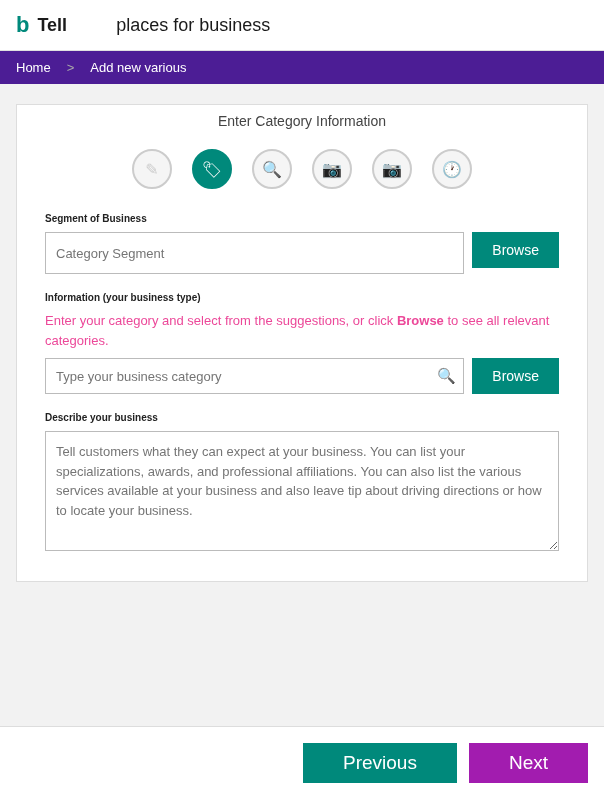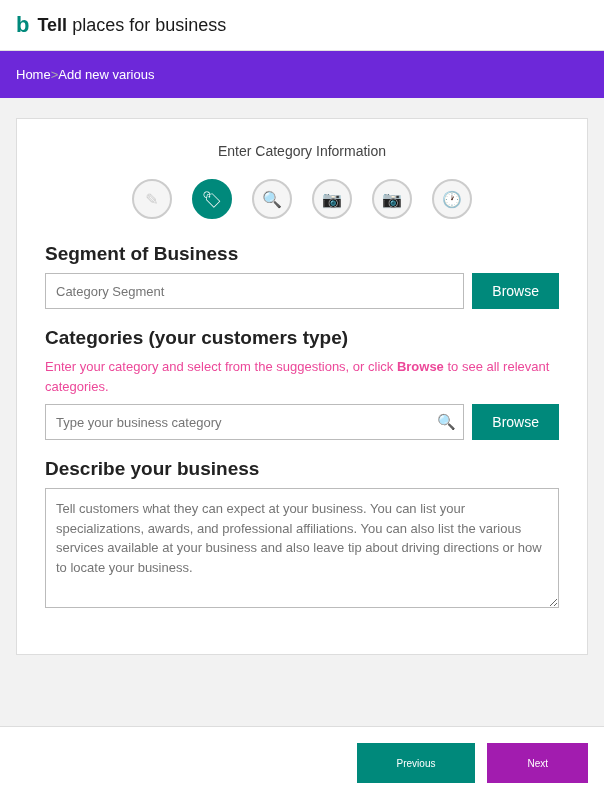--- a/index.html
+++ b/index.html
@@ -21,47 +21,48 @@
     }
     .header-title-bing {
       color: #1a1a1a;
       font-size: 18px;
       font-weight: 700;
     }
     .header-title-rest {
       color: #1a1a1a;
       font-size: 18px;
       font-weight: 400;
+      padding-left: 44px;
     }
 
     
     .breadcrumb {
-      background: #6d28d9;
-      padding: 16px 16px;
-      display: flex;
-      align-items: center;
-      gap: 0;
+      background: #4c1d95;
+      padding: 9px 16px;
+      display: flex;
+      align-items: center;
+      gap: 16px;
     }
     .breadcrumb a, .breadcrumb span {
       color: #fff;
       font-size: 13px;
       text-decoration: none;
     }
     .breadcrumb .separator { color: #aaa; }
 
     
     .main-content {
       background: #f2f2f2;
       padding: 20px 16px 100px;
     }
 
     .form-card {
       background: #fff;
       border: 1px solid #ddd;
-      padding: 24px 28px;
+      padding: 8px 28px;
       margin-bottom: 16px;
     }
 
     .section-title {
       text-align: center;
       color: #444;
       font-size: 14px;
       margin-bottom: 20px;
     }
 
@@ -94,42 +95,42 @@
       background: #f5f5f5;
       border-color: #ccc;
       color: #ccc;
     }
 
     
     .field-group {
       margin-bottom: 18px;
     }
     .field-label {
-      font-size: 19px;
+      font-size: 10px;
       font-weight: 600;
       color: #222;
       margin-bottom: 8px;
       display: block;
     }
     .field-description {
       font-size: 13px;
       color: #ec4899;
       margin-bottom: 8px;
       line-height: 1.5;
     }
     .field-description strong {
       font-weight: 700;
     }
     .input-row {
       display: flex;
       gap: 8px;
     }
     .text-input {
       flex: 1;
-      height: 36px;
+      height: 42px;
       border: 1px solid #bbb;
       padding: 0 10px;
       font-size: 13px;
       color: #555;
       outline: none;
     }
     .search-input-wrap {
       flex: 1;
       position: relative;
       border-radius: 15px;
@@ -183,21 +184,21 @@
       background: #fff;
       border-top: 1px solid #ddd;
       padding: 16px;
       display: flex;
       justify-content: flex-end;
       gap: 12px;
     }
     .nav-btn {
       height: 40px;
       padding: 0 40px;
-      font-size: 10px;
+      font-size: 19px;
       cursor: pointer;
       border: none;
     }
     .nav-btn.prev {
       background: #00897b;
       color: #fff;
     }
     .nav-btn.next {
       background: #a21caf;
       color: #fff;
@@ -247,21 +248,21 @@
 
     <div class="field-group">
       <label class="field-label">Segment of Business</label>
       <div class="input-row">
         <input class="text-input" type="text" placeholder="Category Segment" style="">
         <button class="browse-btn">Browse</button>
       </div>
     </div>
 
     <div class="field-group">
-      <label class="field-label">Categories (your customers type)</label>
+      <label class="field-label">Information (your business type)</label>
       <p class="field-description">
         <span>Enter your category and select from the suggestions, or click </span><strong>Browse</strong><span> to see all relevant categories.</span>
       </p>
       <div class="input-row">
         <div class="search-input-wrap">
           <input type="text" placeholder="Type your business category" style="">
           <span class="search-icon">🔍</span>
         </div>
         <button class="browse-btn">Browse</button>
       </div>

